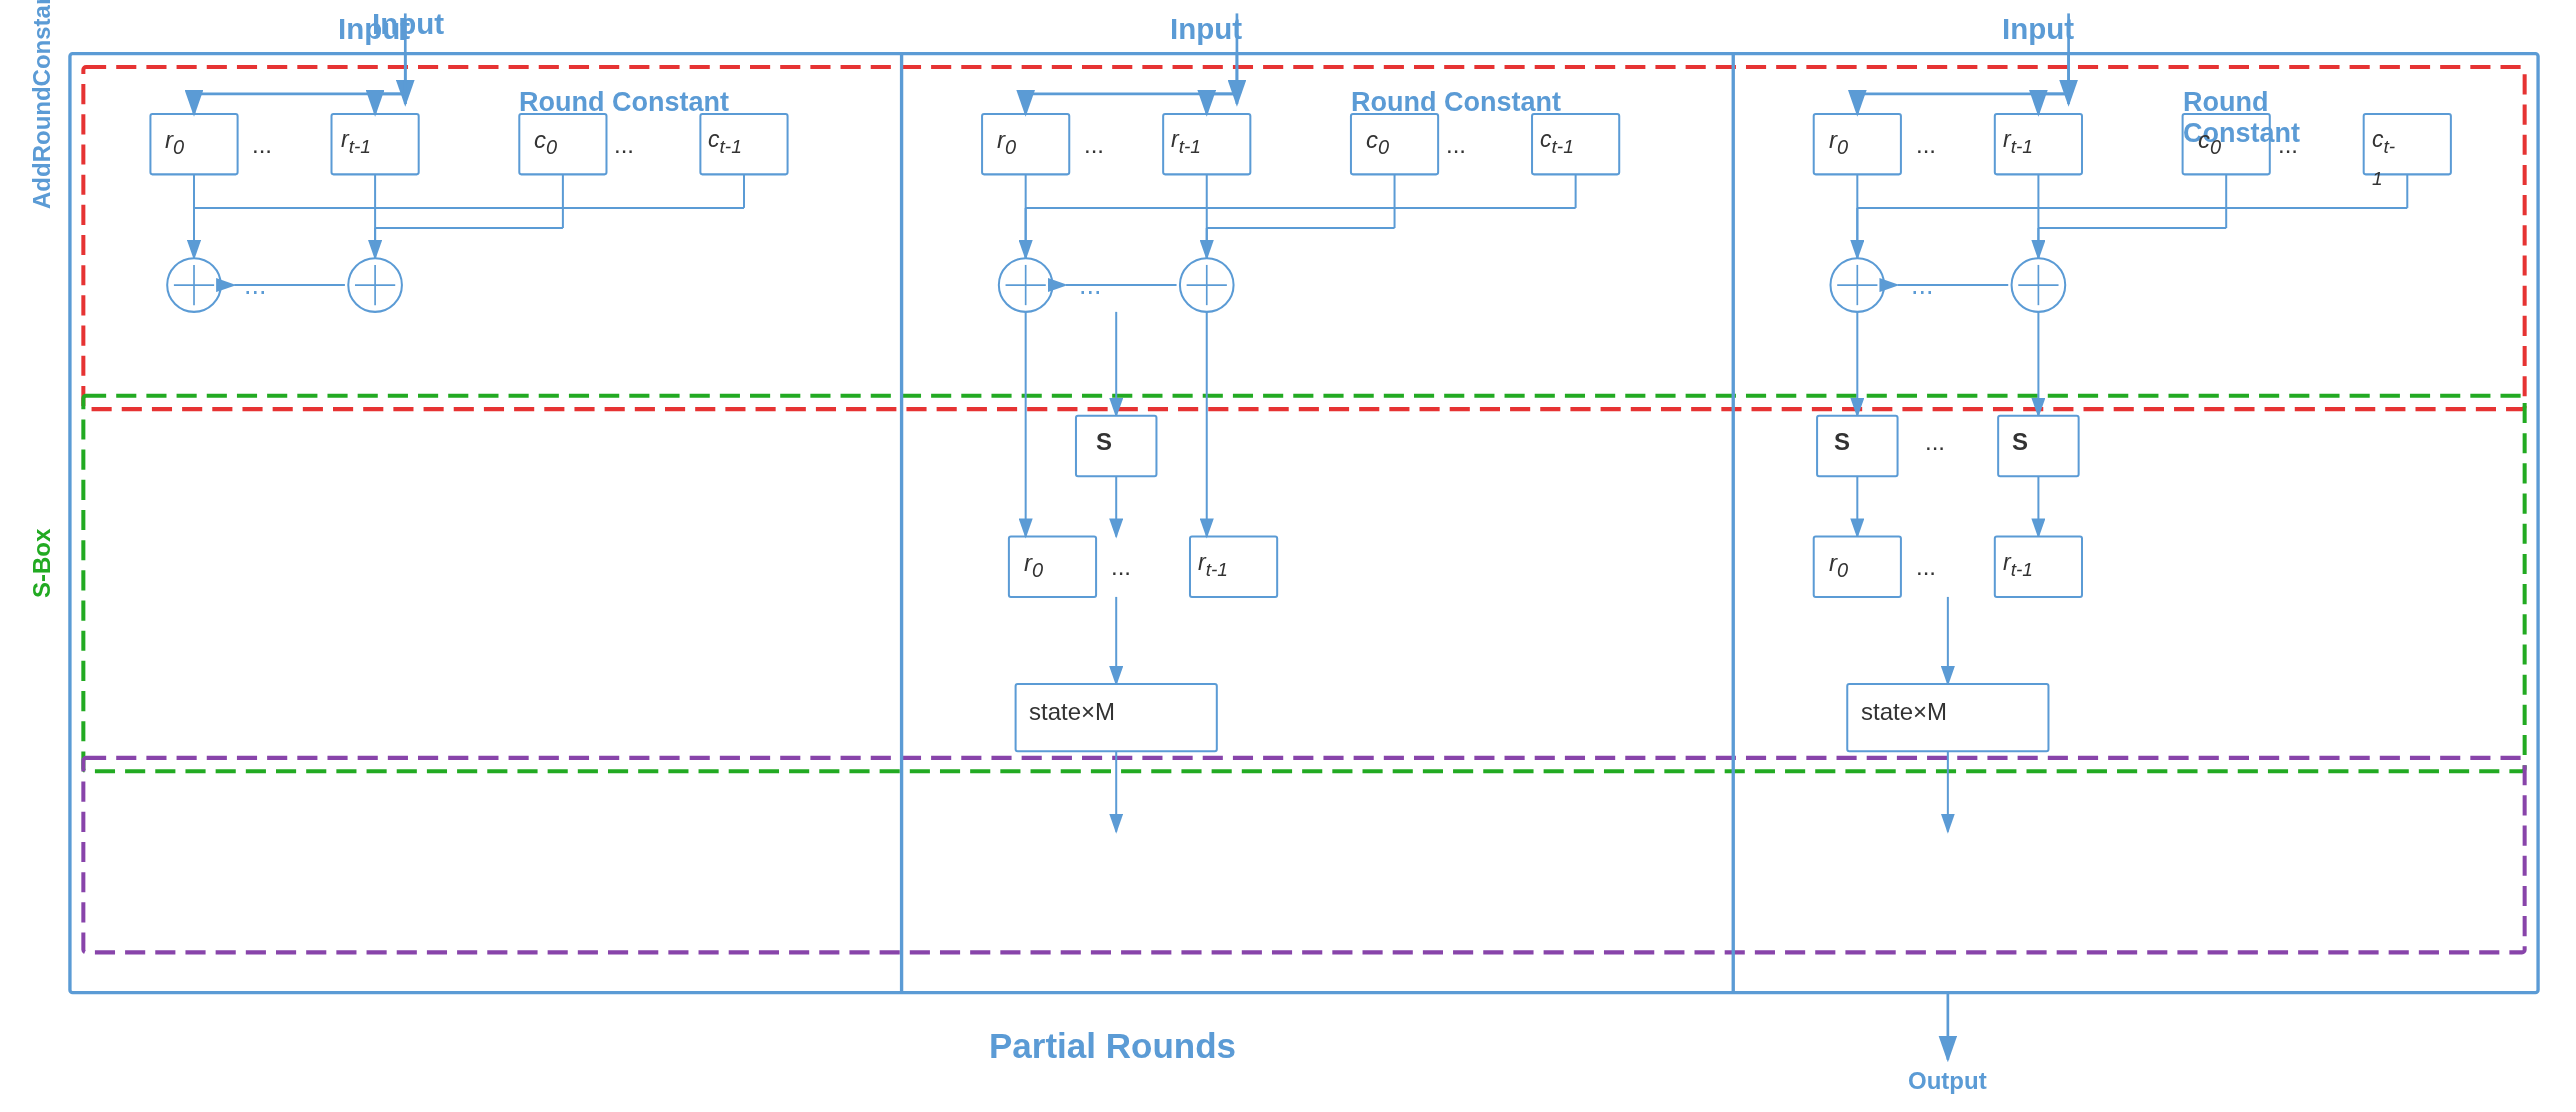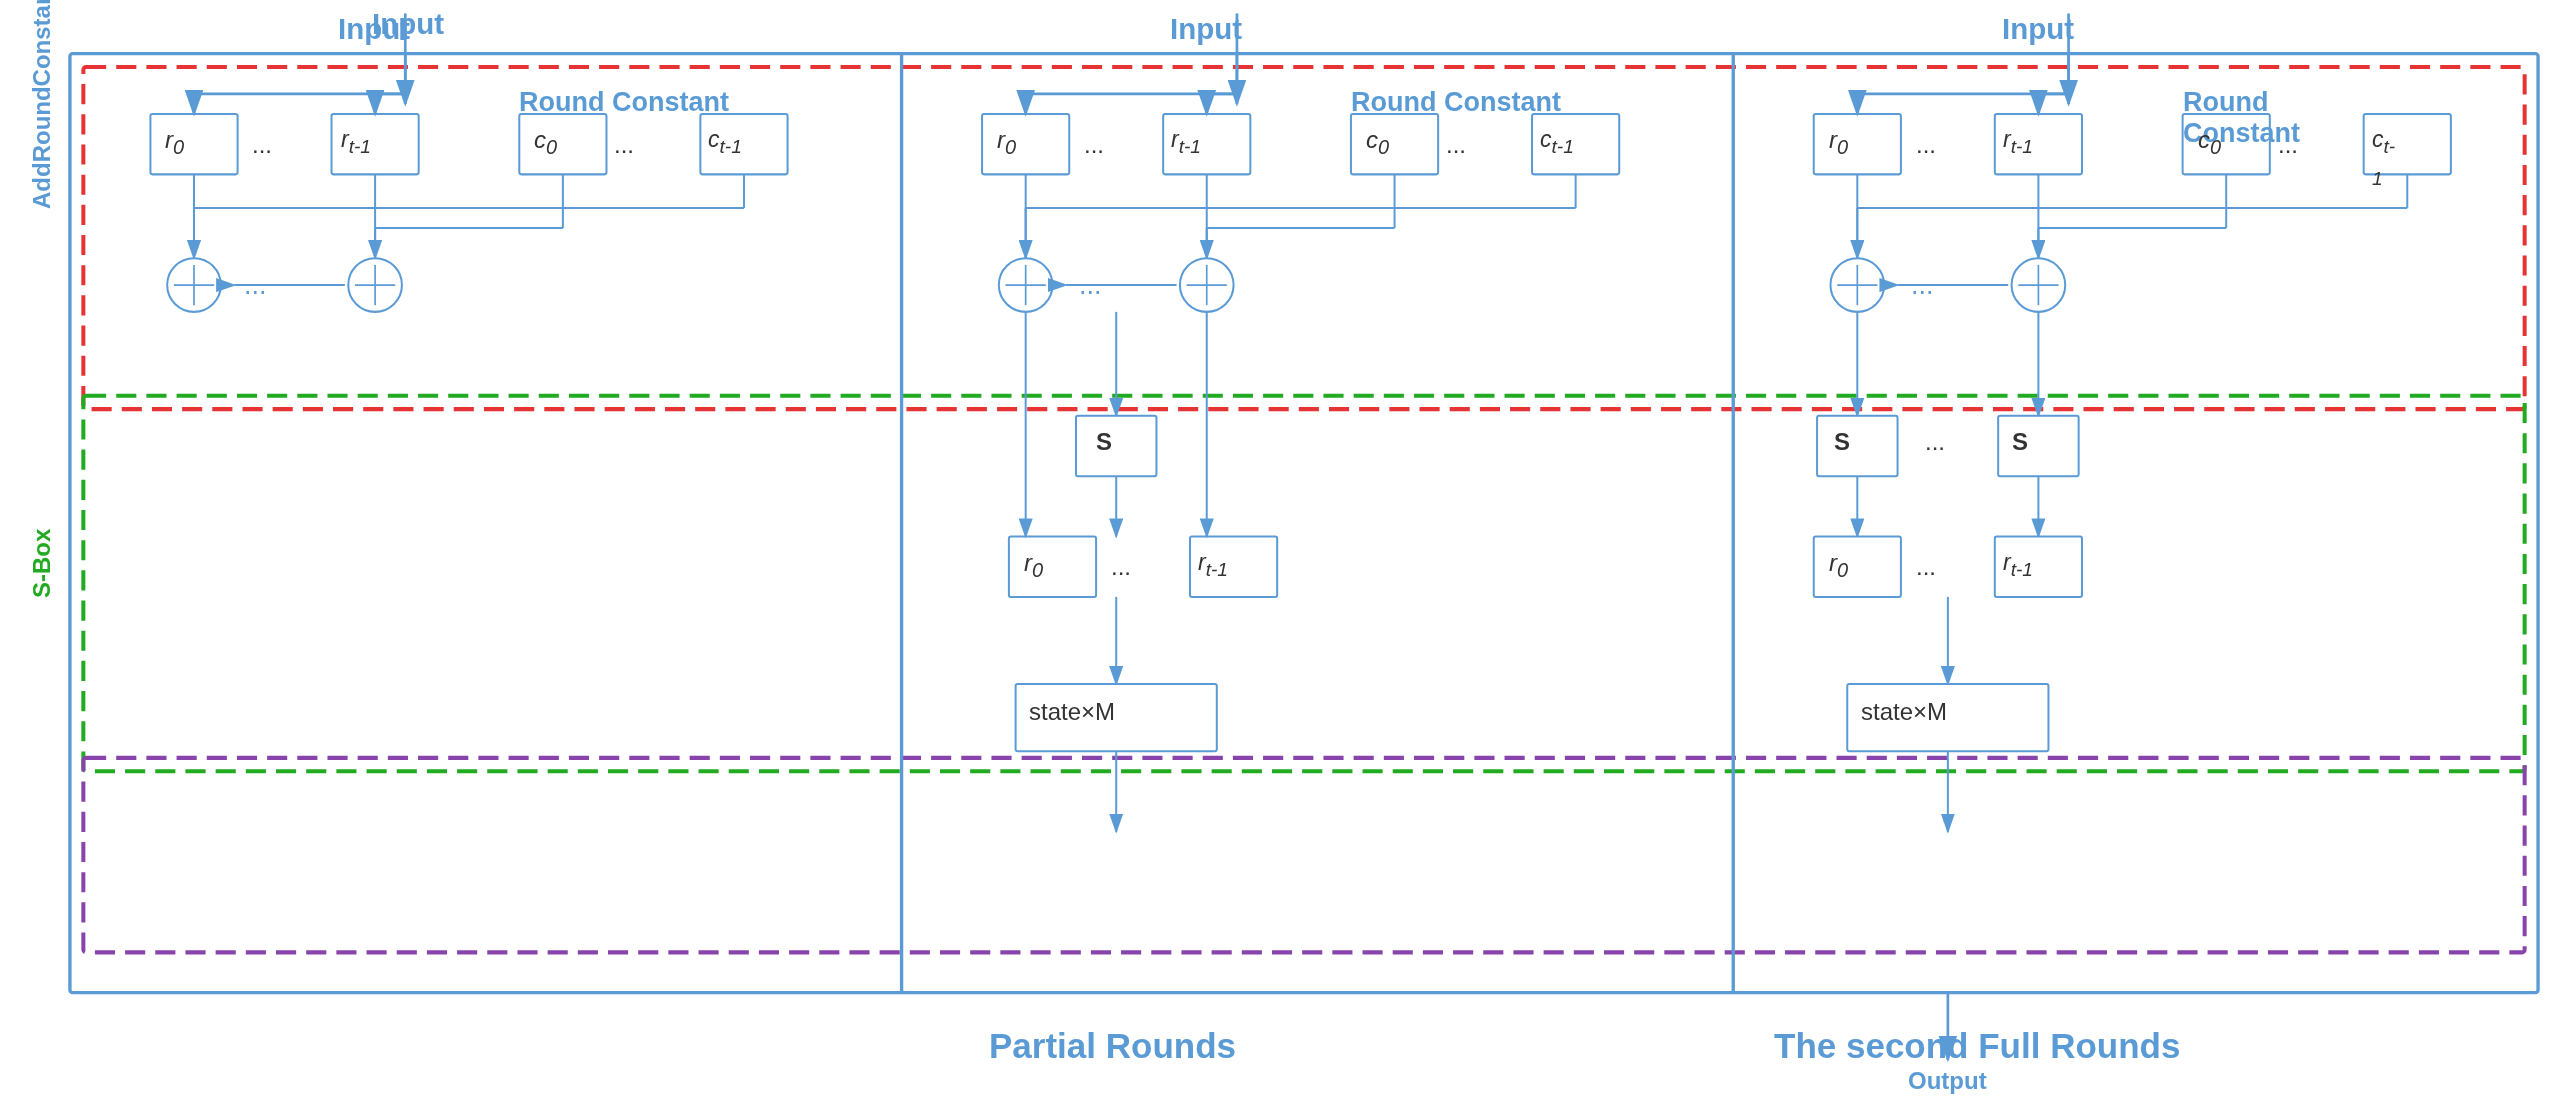--- a/index.html
+++ b/index.html
@@ -291,21 +291,20 @@
   <div style="position:absolute;left:1900px;top:553px;font-size:24px;color:#333;">...</div>
   <div style="position:absolute;left:1987px;top:549px;font-size:23px;color:#333;font-style:italic;">r<sub>t-1</sub></div>
 
   <div style="position:absolute;left:1845px;top:698px;font-size:24px;color:#333;">state×M</div>
 
   <div class="rot-label" style="left:25.5px;top:195px;transform:rotate(-90deg);transform-origin:left center;font-size:24px;color:#5b9bd5;">AddRoundConstants</div>
 
   <div class="rot-label" style="left:25.5px;top:584px;transform:rotate(-90deg);transform-origin:left center;font-size:24px;color:#22aa22;">S-Box</div>
 
   <div class="bottom-label" style="left:973px;top:1026px;">Partial Rounds</div>
-  <div class="bottom-label" style="left:1758px;top:1026px;">The second Full Rounds</div>
 
   <div class="output-label" style="left:1892px;top:1067px;">Output</div>
 
   <div class="input-label" style="left:322px;top:12px;">Input</div>
   <div class="input-label" style="left:1154px;top:12px;">Input</div>
   <div class="input-label" style="left:1986px;top:12px;">Input</div>
 
 </div>
 
 

